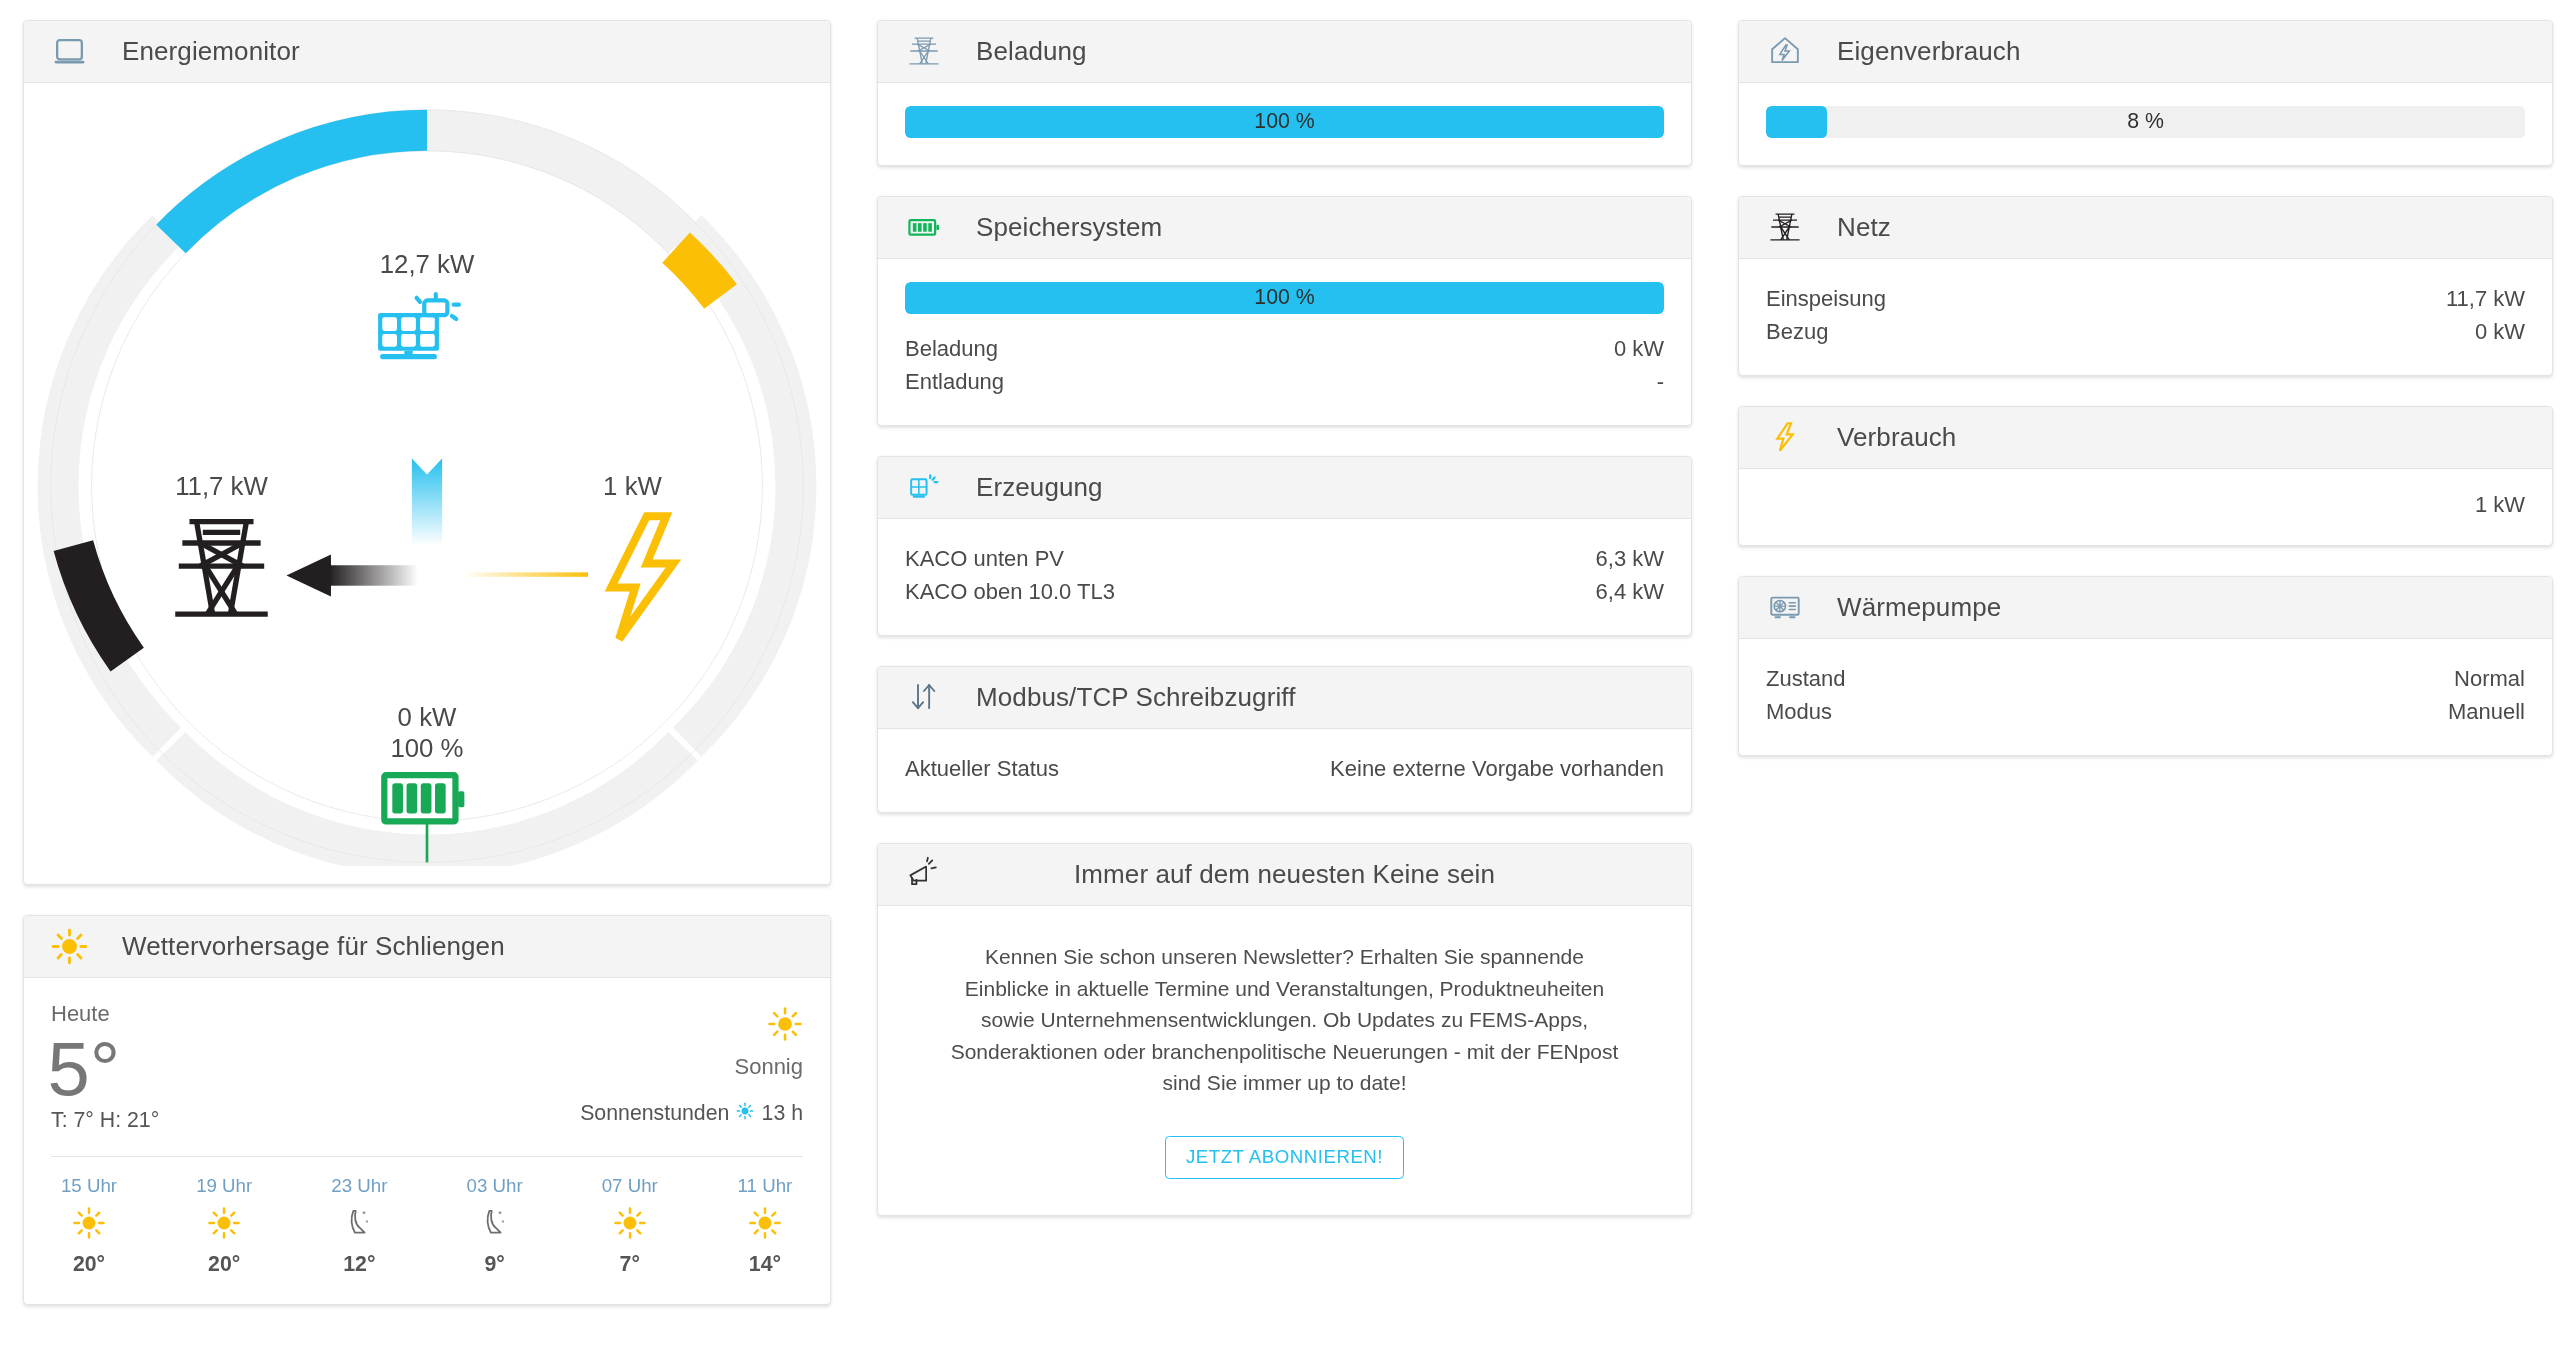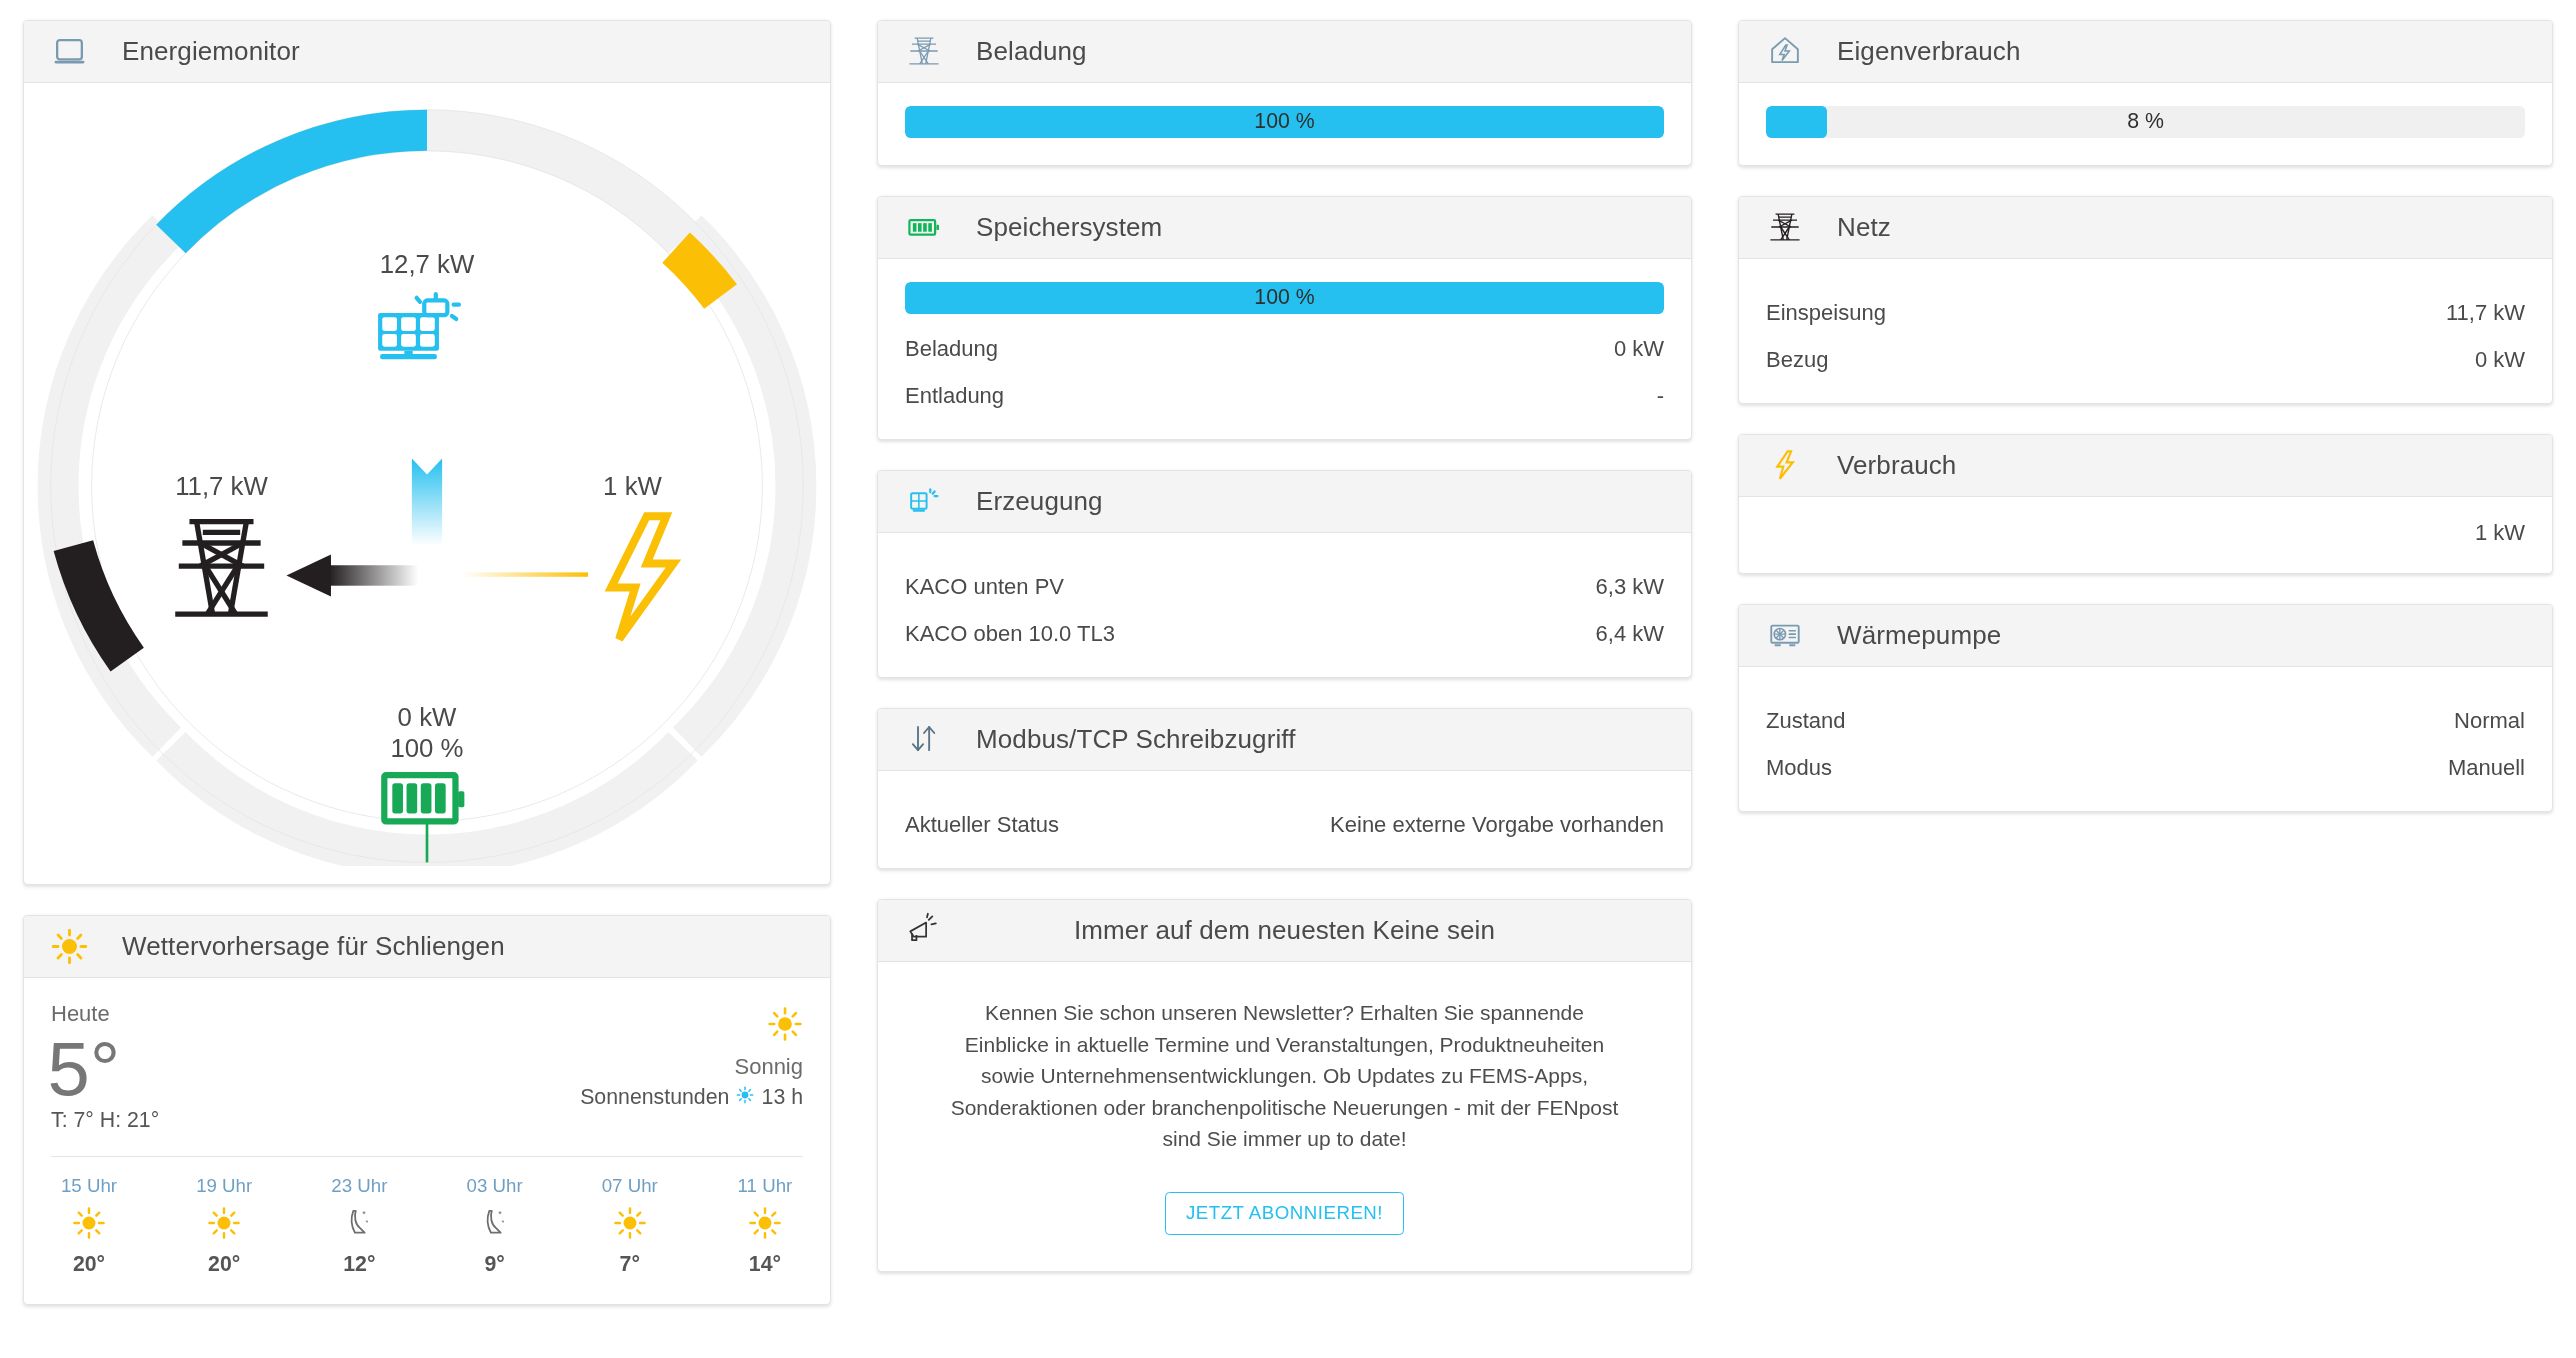--- a/index.html
+++ b/index.html
@@ -59,21 +59,21 @@
     background: #25c0ef;
     border-radius: 5.3px;
   }
   .bar-label {
     position: absolute; left:0; right:0; top:0; bottom:0;
     display:flex; align-items:center; justify-content:center;
     font-size: 21.3px; color: #2f2f2f;
   }
 
   
-  .kv { display:flex; justify-content:space-between; align-items:baseline; font-size:22px; color:#4a4a4a; line-height:1.5;margin-top:14px; }
+  .kv { display:flex; justify-content:space-between; align-items:baseline; font-size:22px; color:#4a4a4a; line-height:1.5; }
   .kv .k { }
   .kv .v { text-align:right; }
   .kv-only-value { display:flex; justify-content:flex-end; font-size:22px; color:#4a4a4a; }
 
   
   .monitor-body { padding: 0; height: 801px; position: relative; }
   .monitor-body svg { display:block; }
 
   
   .news-text {
@@ -96,21 +96,21 @@
     cursor: pointer;
   }
 
   
   .w-top { display:flex; justify-content:space-between; align-items:flex-start; }
   .w-today-label { font-size: 22px; color:#6b6b6b; }
   .w-bigtemp { font-size: 76px; line-height: .98; color:#777; font-weight:400; margin: 5.3px 0 1.8px -3.6px;}
   .w-minmax { font-size: 21.3px; color:#555; }
   .w-right { text-align:right; padding-top: 5.3px; }
   .w-cond { font-size: 22px; color:#6b6b6b; margin-top: 9px;}
-  .w-sun { font-size: 21.3px; color:#555; margin-top: 5px; display:flex; align-items:center; justify-content:flex-end; gap:7.1px;}
+  .w-sun { font-size: 21.3px; color:#555; margin-top: 21px; display:flex; align-items:center; justify-content:flex-end; gap:7.1px;}
   .w-hr { border:none; border-top:0.9px solid #e4e4e4; margin: 23px 0 18px 0; }
   .w-hours { display:flex; justify-content:space-between; }
   .w-h { display:flex; flex-direction:column; align-items:center; gap:9px; min-width: 76px;}
   .w-h .hh { font-size: 18.7px; color:#6f9fc4; }
   .w-h .tt { font-size: 21.3px; color:#555; font-weight:bold; }
 </style>
 </head>
 <body>
 
 <div class="page">

